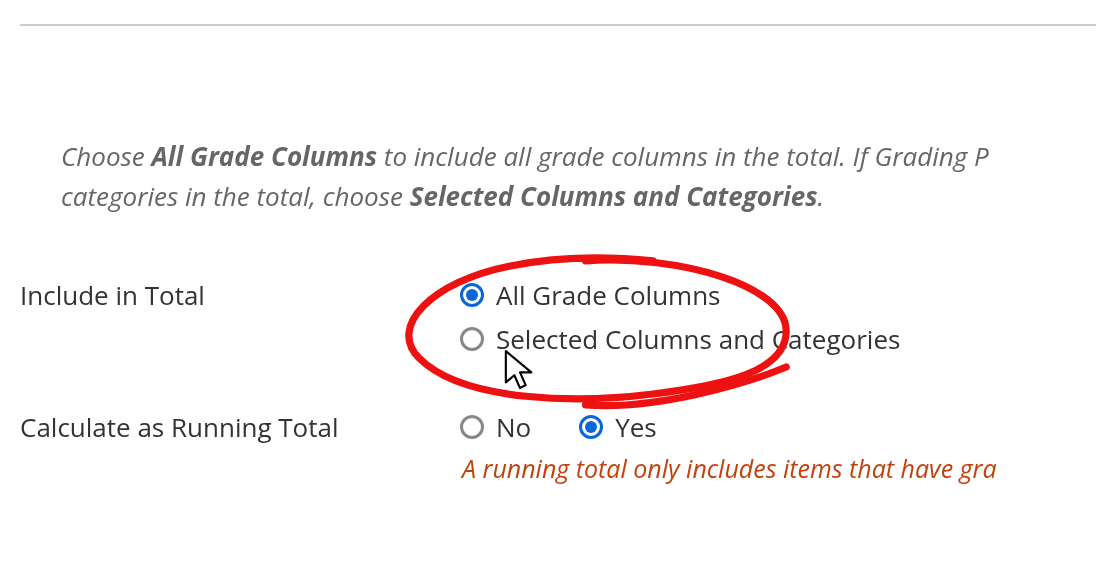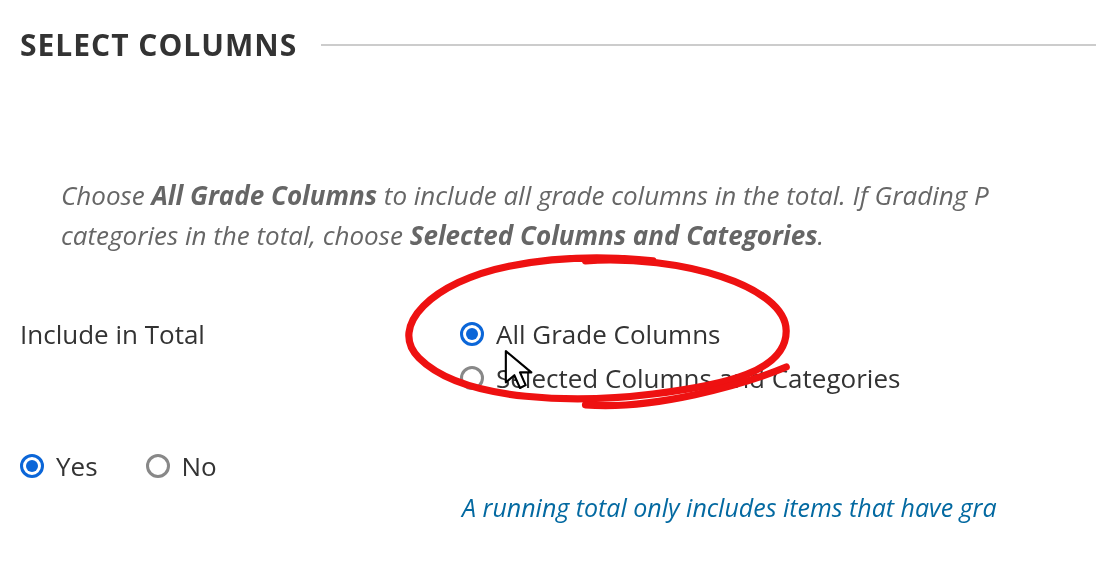--- a/index.html
+++ b/index.html
@@ -96,21 +96,21 @@
     top: 50%;
     width: 12px;
     height: 12px;
     background: #0b66d8;
     border-radius: 50%;
     transform: translate(-50%, -50%);
   }
   .helper {
     font-size: 25px;
     font-style: italic;
-    color: #0369a1;
+    color: #c2410c;
     margin-left: 442px;
     margin-top: 1px;
     white-space: nowrap;
   }
   
   .annot-ellipse {
     position: absolute;
     left: 360px;
     top: 250px;
     width: 460px;
@@ -131,21 +131,20 @@
     pointer-events: none;
   }
   .cursor svg { width: 100%; height: 100%; }
 </style>
 </head>
 <body>
 
 <div class="page">
 
   <div class="section-header">
-    <div class="section-title">SELECT COLUMNS</div>
     <div class="section-rule"></div>
   </div>
 
   <div class="intro">
     <span>Choose </span><span class="strong">All Grade Columns</span><span> to include all grade columns in the total. If Grading P</span><br>
     <span>categories in the total, choose </span><span class="strong">Selected Columns and Categories</span><span>.</span>
   </div>
 
   <div class="field-row">
     <div class="field-label">Include in Total</div>
@@ -155,28 +154,29 @@
         <span>All Grade Columns</span>
       </div>
       <div class="radio-item">
         <span class="radio"></span>
         <span>Selected Columns and Categories</span>
       </div>
     </div>
   </div>
 
   <div class="field-row" style="margin-bottom:6px;">
+    <div class="field-label">Calculate as Running Total</div>
     <div class="radio-row">
+      <div class="radio-item">
+        <span class="radio"></span>
+        <span>No</span>
+      </div>
       <div class="radio-item">
         <span class="radio selected"></span>
         <span>Yes</span>
-      </div>
-      <div class="radio-item">
-        <span class="radio"></span>
-        <span>No</span>
       </div>
     </div>
   </div>
 
   <div class="helper">A running total only includes items that have gra</div>
 
   <div class="annot-ellipse">
     <svg viewBox="0 0 460 200">
       <path d="M 225 12
                C 330 5, 448 40, 448 90

